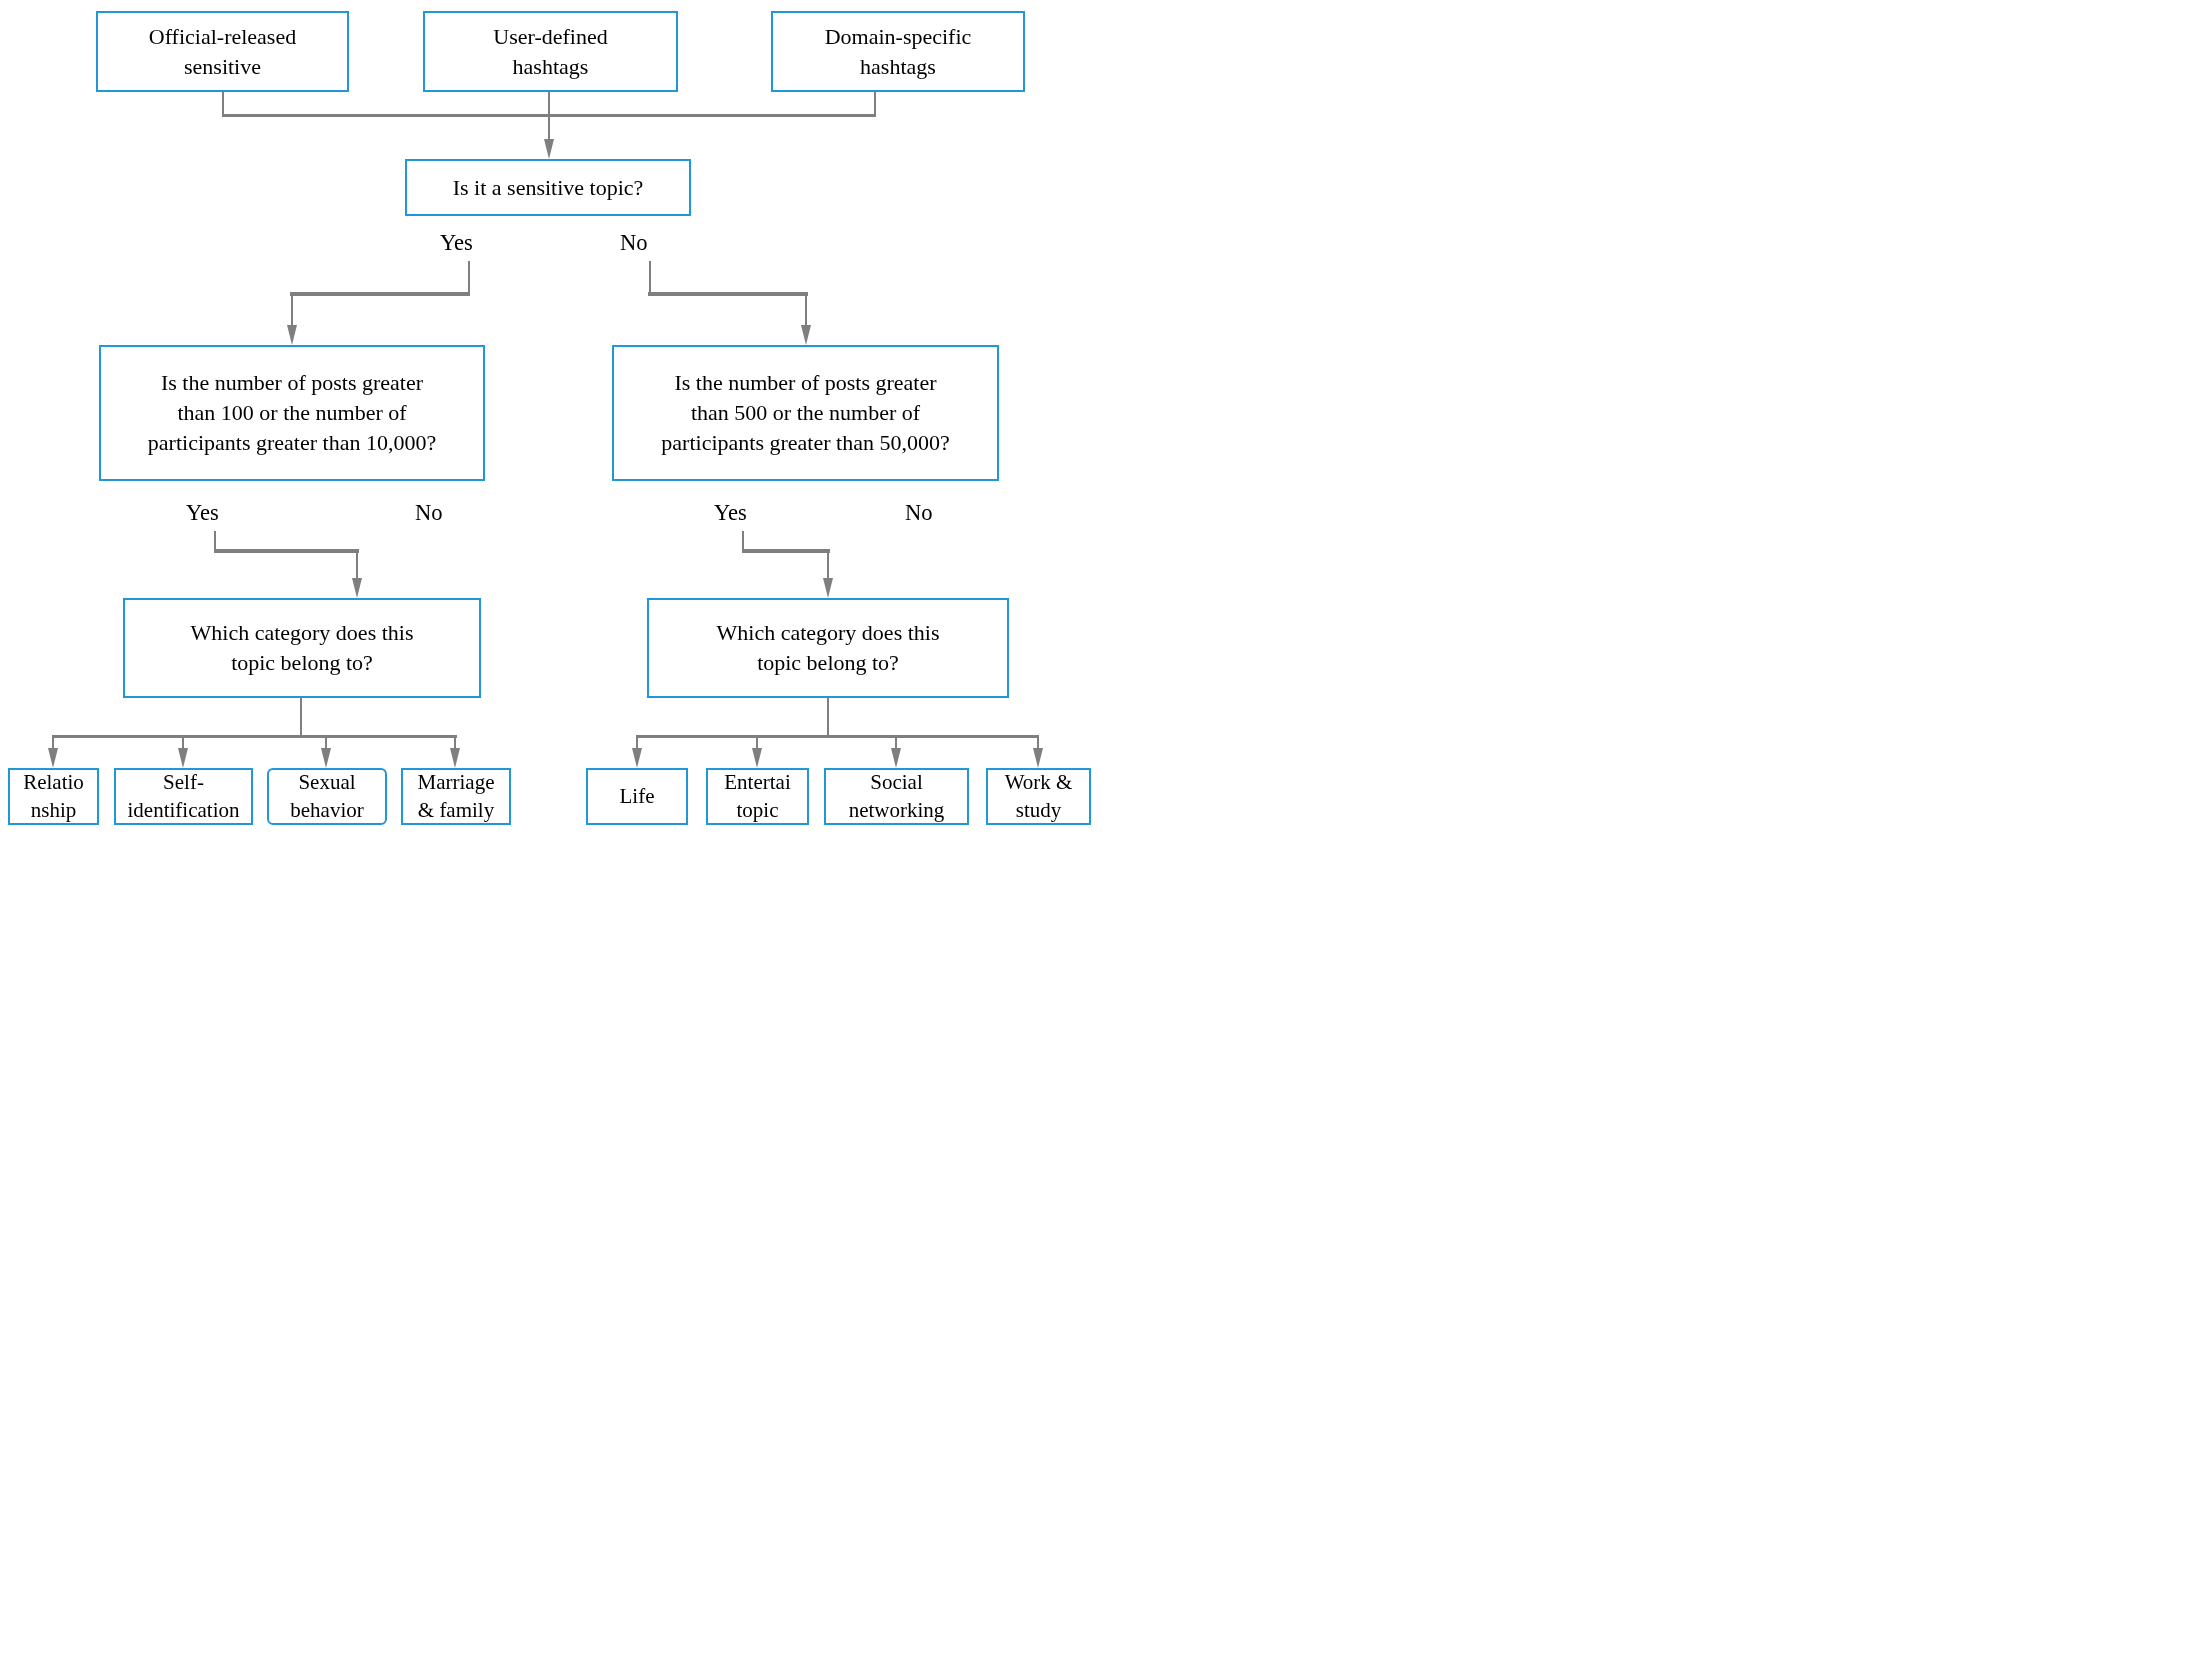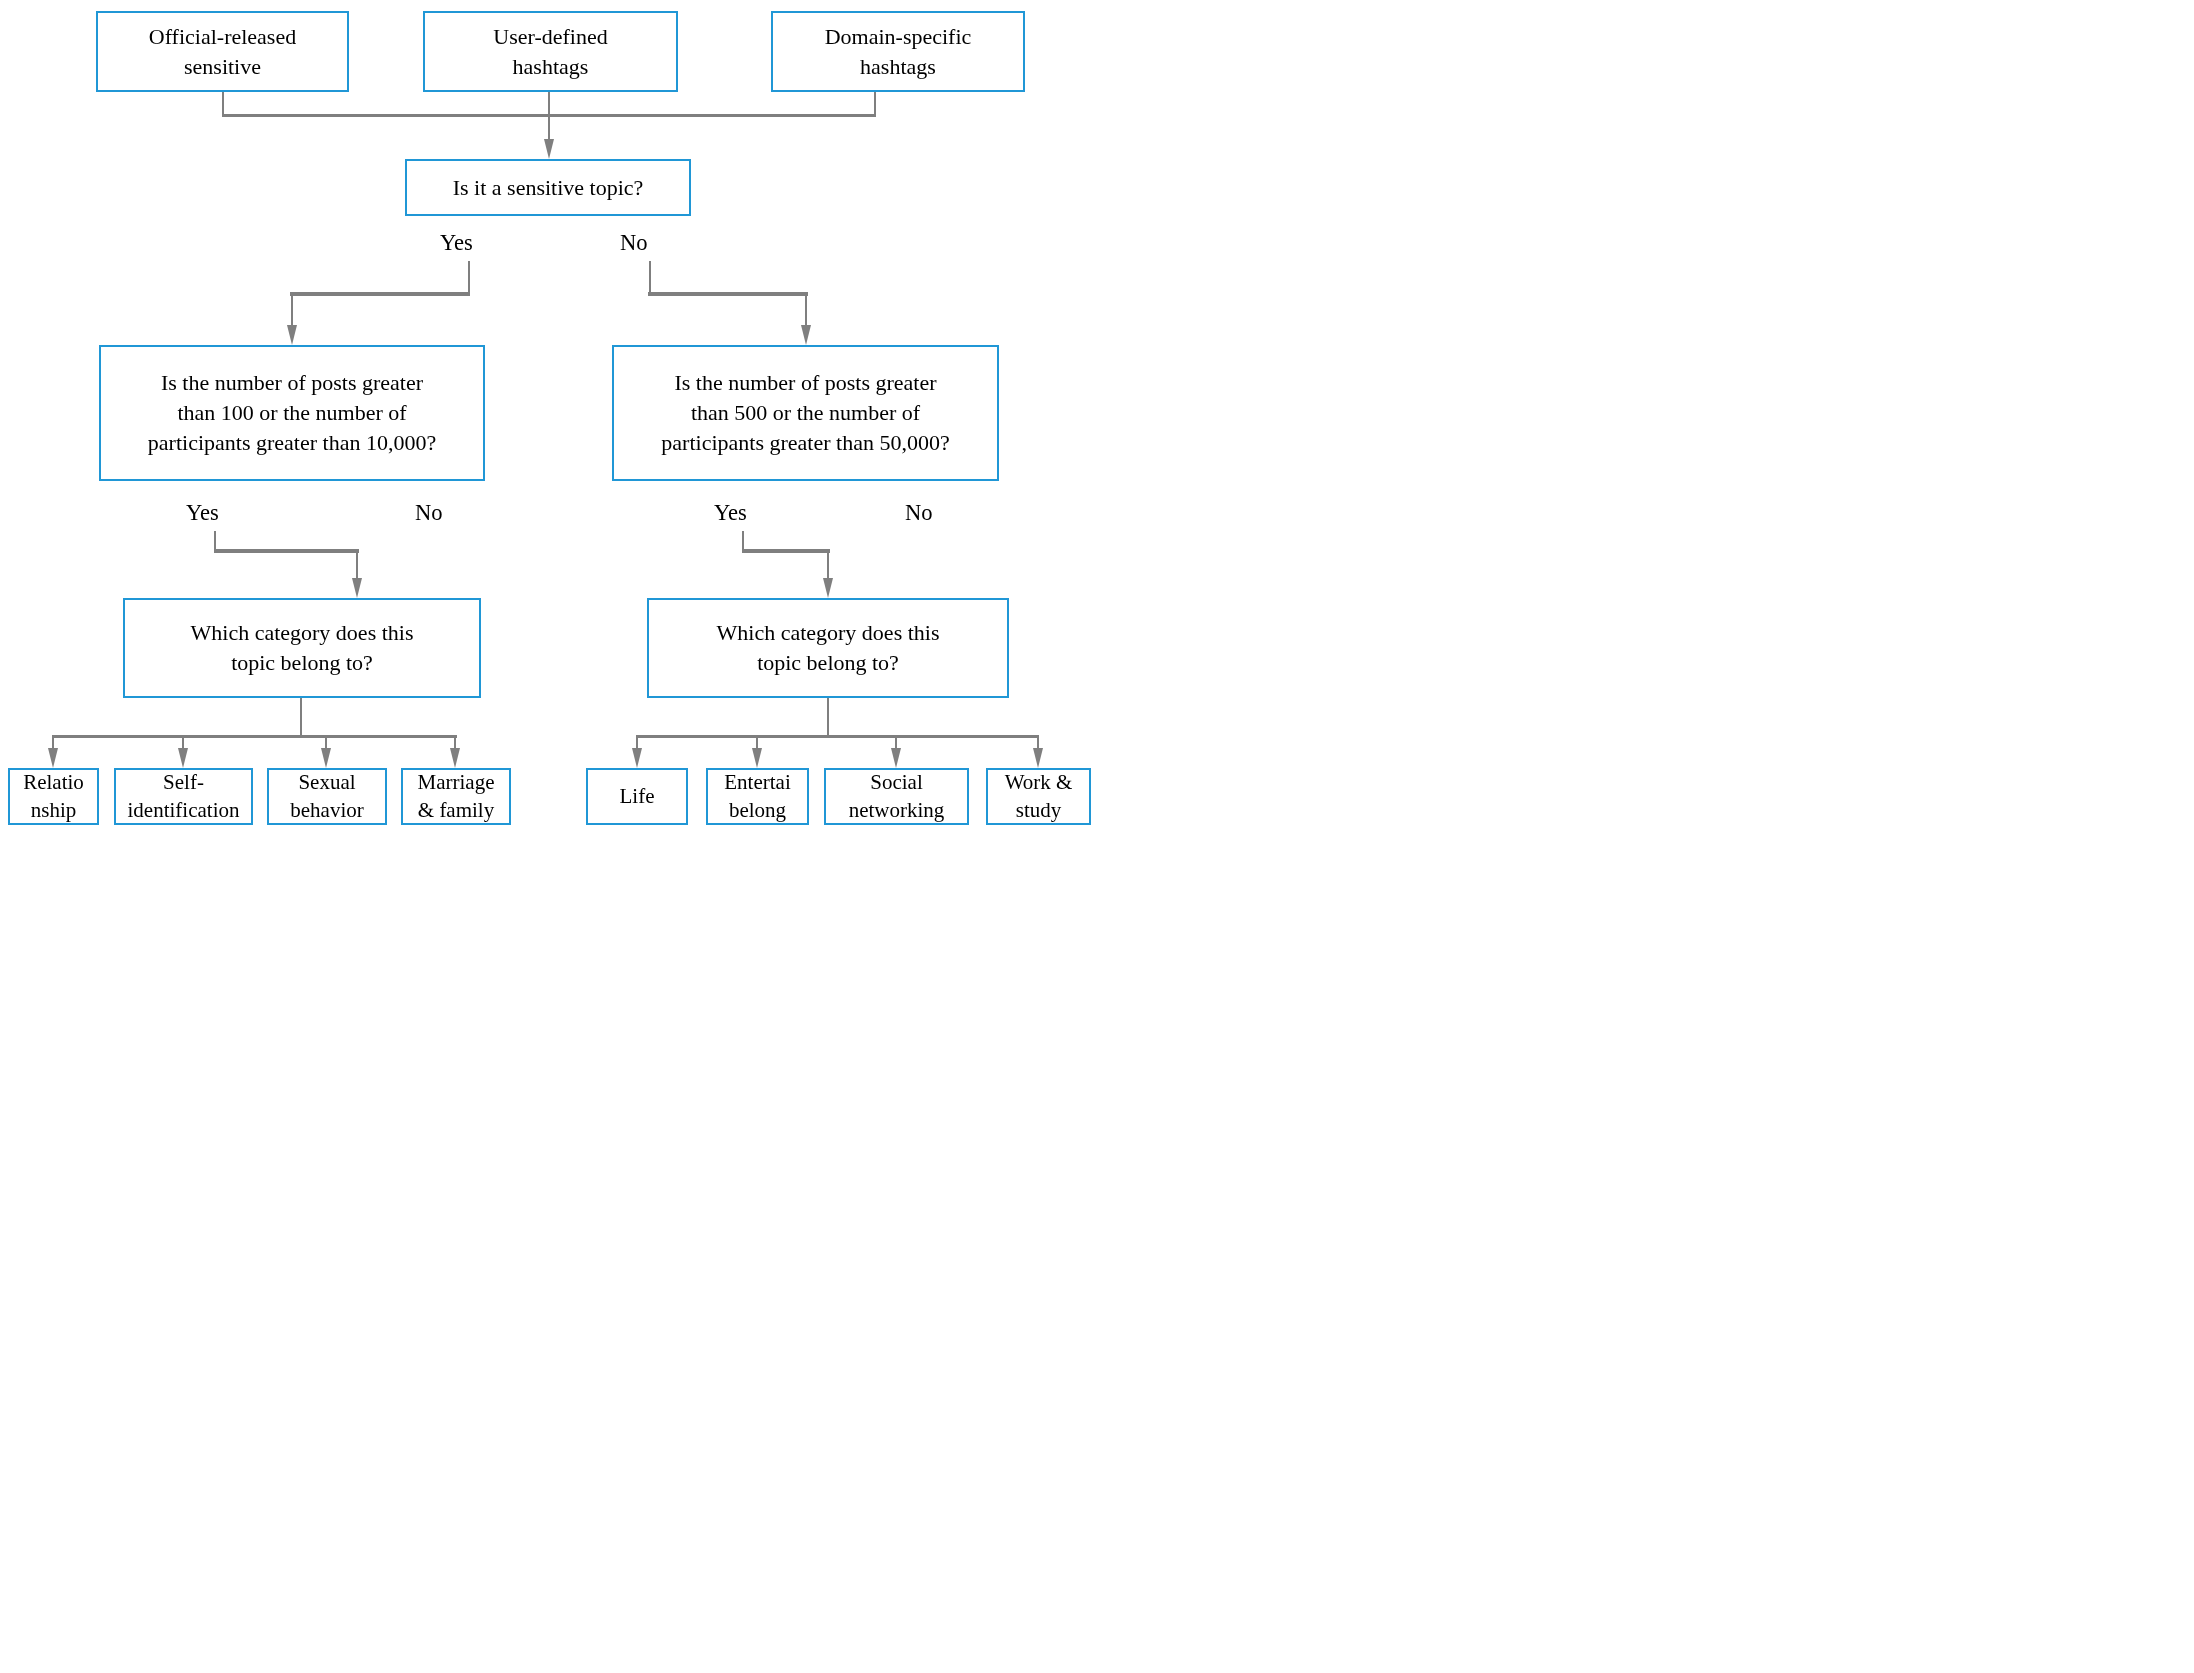--- a/index.html
+++ b/index.html
@@ -109,27 +109,27 @@
 
   <div class="node" style="left:123px;top:598px;width:358px;height:100px;">Which category does this
 topic belong to?</div>
   <div class="node" style="left:647px;top:598px;width:362px;height:100px;">Which category does this
 topic belong to?</div>
 
   <div class="node leaf" style="left:8px;top:768px;width:91px;height:57px;">Relatio
 nship</div>
   <div class="node leaf" style="left:114px;top:768px;width:139px;height:57px;">Self-
 identification</div>
-  <div class="node leaf" style="left:267px;top:768px;width:120px;height:57px;">Sexual
+  <div class="node leaf" style="left:267px;top:768px;width:120px;height:57px;border-radius:6px;">Sexual
 behavior</div>
   <div class="node leaf" style="left:401px;top:768px;width:110px;height:57px;">Marriage
 &amp; family</div>
   <div class="node leaf" style="left:586px;top:768px;width:102px;height:57px;">Life</div>
   <div class="node leaf" style="left:706px;top:768px;width:103px;height:57px;">Entertai
-belong</div>
+topic</div>
   <div class="node leaf" style="left:824px;top:768px;width:145px;height:57px;">Social
 networking</div>
   <div class="node leaf" style="left:986px;top:768px;width:105px;height:57px;">Work &amp;
 study</div>
 
   <div class="blabel" style="left:440px;top:231px;">Yes</div>
   <div class="blabel" style="left:620px;top:231px;">No</div>
   <div class="blabel" style="left:186px;top:501px;">Yes</div>
   <div class="blabel" style="left:415px;top:501px;">No</div>
   <div class="blabel" style="left:714px;top:501px;">Yes</div>

